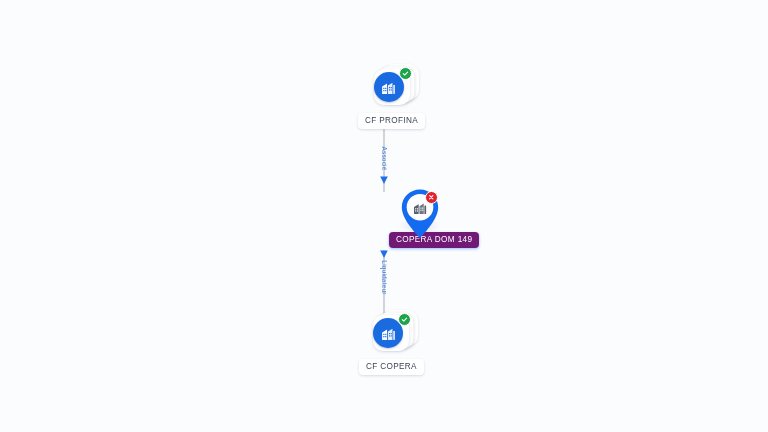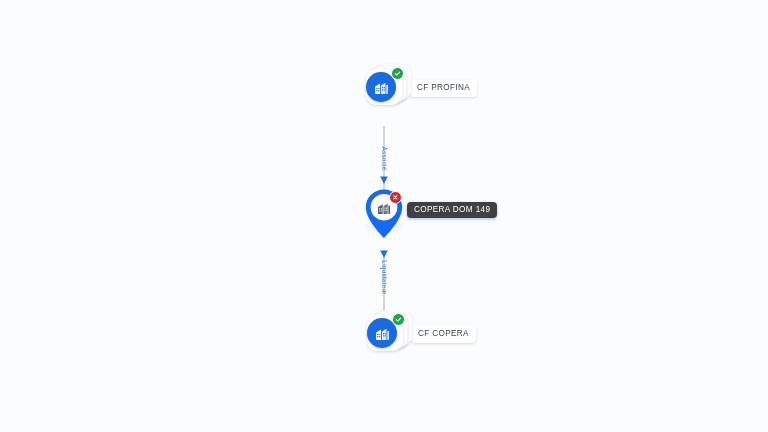--- a/index.html
+++ b/index.html
@@ -41,21 +41,21 @@
     font-family: "Liberation Sans", sans-serif;
   }
   .edge-label.rot {
     transform: rotate(90deg);
   }
 
   
   .node {
     position: absolute;
     display: flex;
-    flex-direction: row;
+    flex-direction: column;
     align-items: center;
   }
 
   
   .stack-wrap {
     position: relative;
     width: 52px;
     height: 46px;
     display: flex;
     align-items: center;
@@ -131,23 +131,24 @@
     border-radius: 4px;
     white-space: nowrap;
     font-family: "Liberation Sans", sans-serif;
   }
   .node-label.plain {
     background: #ffffff;
     color: #3b4356;
     box-shadow: 0 1px 2.5px rgba(30,50,100,.16);
   }
   .node-label.selected {
-    background: #404040;
+    background: #701a75;
     color: #ffffff;
     box-shadow: 0 1px 3px rgba(19,110,246,.45);
+    margin-left: 28px;
   }
 </style>
 </head>
 <body style="background: rgb(251, 252, 254);">
 
 <div id="graph-canvas">
 
   <svg class="edges-layer" viewBox="0 0 768 432" width="768" height="432" xmlns="http://www.w3.org/2000/svg">
 
     <line x1="384" y1="126" x2="384" y2="192" stroke="#b9bec9" stroke-width="1.3"></line>

